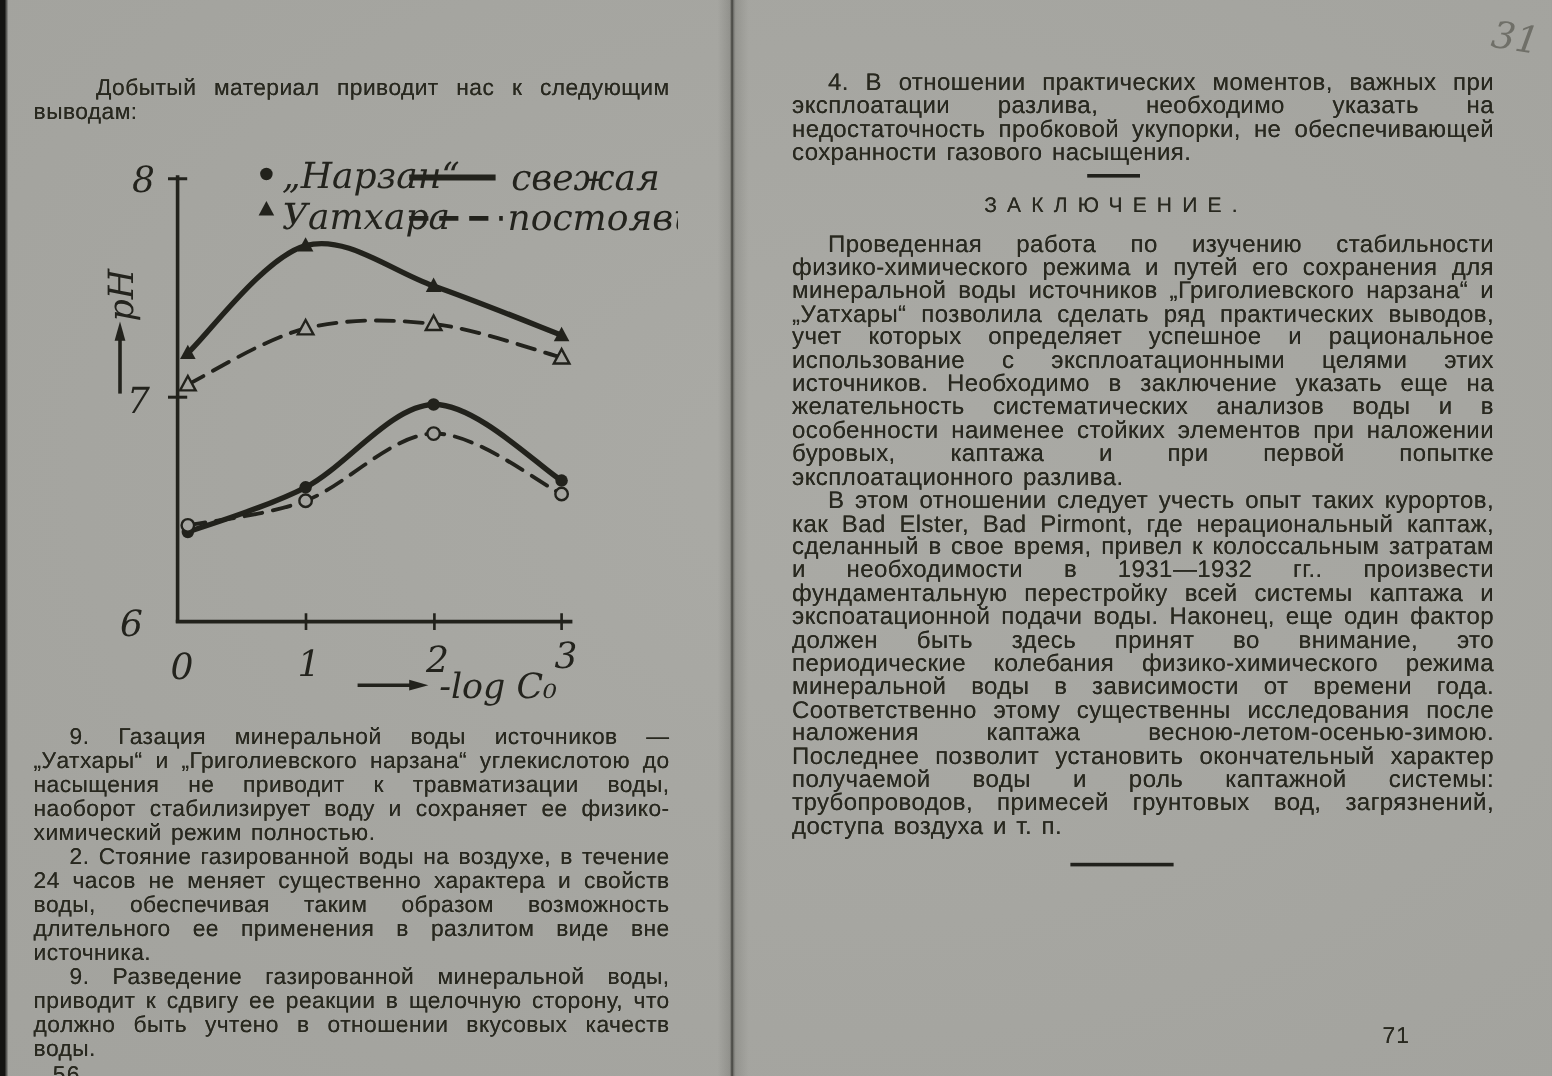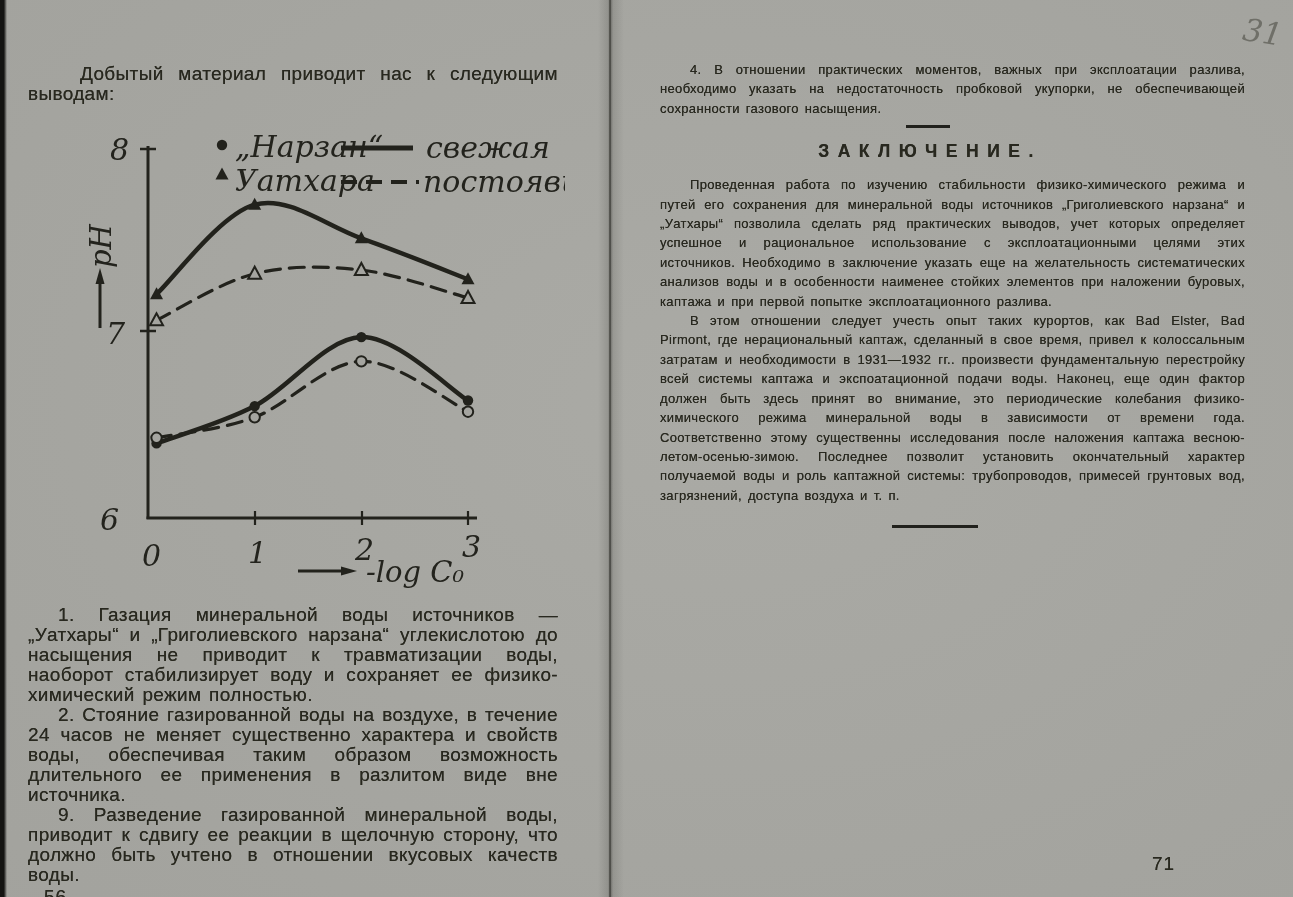--- a/index.html
+++ b/index.html
@@ -25,30 +25,30 @@
   }
   .body-par{
     text-align:justify;
     font-size:19px;
     line-height:20px;
     letter-spacing:0.35px;
     word-spacing:2px;
     margin:0;
     text-shadow:0 0 0.5px rgba(40,40,30,0.85);
   }
-  .rp .body-par{font-size:13px;line-height:19.4px;}
+  .rp .body-par{font-size:20px;line-height:19.4px;}
   .indent{text-indent:30px;}
   .indent-lg{text-indent:52px;}
   .col-left{position:absolute;left:28px;width:530px;}
   .col-right{position:absolute;left:660px;width:585px;}
   .rule{height:3px;background:#21211c;border:none;}
   .rule-small{width:44px;margin:7px 0 9px 246px;}
   .rule-large{width:86px;margin:20px 0 0 232px;}
   .section-heading{
-    font-size:17.5px;font-weight:bold;letter-spacing:8.5px;
+    font-size:17.5px;font-weight:normal;letter-spacing:8.5px;
     text-align:center;margin:13px 45px 13px 0;
     text-shadow:0 0 0.5px rgba(40,40,30,0.85);
   }
   .pagenum{
     position:absolute;font-size:19px;letter-spacing:1px;
     text-shadow:0 0 0.5px rgba(40,40,30,0.85);
   }
   .pagenum-left{left:44px;top:886px;}
   .pagenum-right{left:1152px;top:853px;}
   .handwritten{
@@ -135,21 +135,21 @@
           <path d="M71.53333333333333,319.80500000000006C87.9,316.4 135.5,312.0 169.7,299.3C203.8,286.5 240.8,244.3 276.3,243.3C311.9,242.4 365.2,285.3 383.0,293.7" fill="none" stroke="#22221c" stroke-width="3.2" stroke-dasharray="15 9" stroke-linecap="round"></path>
           <circle cx="71.53333333333333" cy="319.80500000000006" r="5.2" fill="#a5a5a0" stroke="#22221c" stroke-width="2"></circle>
           <circle cx="169.66666666666666" cy="299.28999999999996" r="5.2" fill="#a5a5a0" stroke="#22221c" stroke-width="2"></circle>
           <circle cx="276.3333333333333" cy="243.34000000000003" r="5.2" fill="#a5a5a0" stroke="#22221c" stroke-width="2"></circle>
           <circle cx="383" cy="293.69499999999994" r="5.2" fill="#a5a5a0" stroke="#22221c" stroke-width="2"></circle>
         </g>
     </svg>
   </div>
 
   <div class="col-left" style="top:605px;">
-    <p class="body-par indent">1. Газация минеральной воды источников — „Уатхары“ и „Григолиевского нарзана“ углекислотою до насыщения не приводит к травматизации воды, наоборот стабилизирует воду и сохраняет ее физико-химический режим полностью.</p>
+    <p class="body-par indent">9. Газация минеральной воды источников — „Уатхары“ и „Григолиевского нарзана“ углекислотою до насыщения не приводит к травматизации воды, наоборот стабилизирует воду и сохраняет ее физико-химический режим полностью.</p>
     <p class="body-par indent">2. Стояние газированной воды на воздухе, в течение 24 часов не меняет существенно характера и свойств воды, обеспечивая таким образом возможность длительного ее применения в разлитом виде вне источника.</p>
     <p class="body-par indent">9. Разведение газированной минеральной воды, приводит к сдвигу ее реакции в щелочную сторону, что должно быть учтено в отношении вкусовых качеств воды.</p>
   </div>
 
   <div class="pagenum pagenum-left">56</div>
 </div>
 
 <div class="rp">
   <div class="col-right" style="top:60px;">
     <p class="body-par indent">4. В отношении практических моментов, важных при эксплоатации разлива, необходимо указать на недостаточность пробковой укупорки, не обеспечивающей сохранности газового насыщения.</p>

